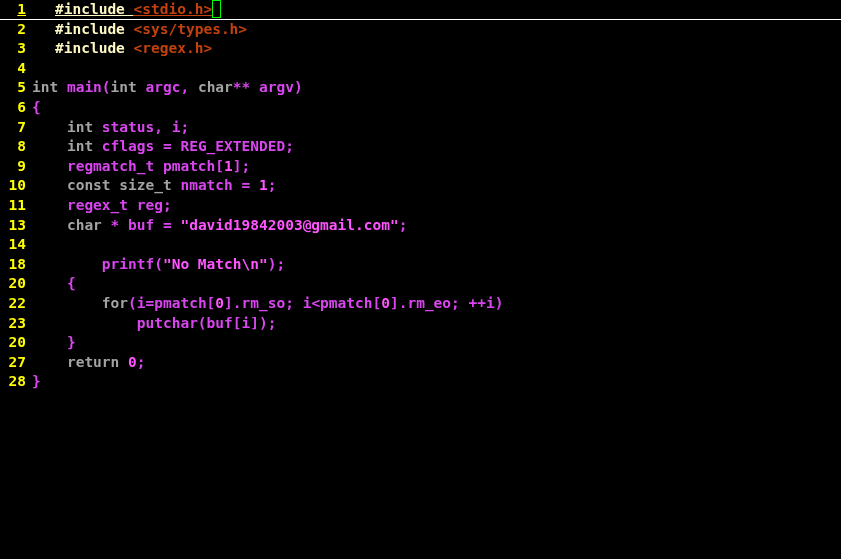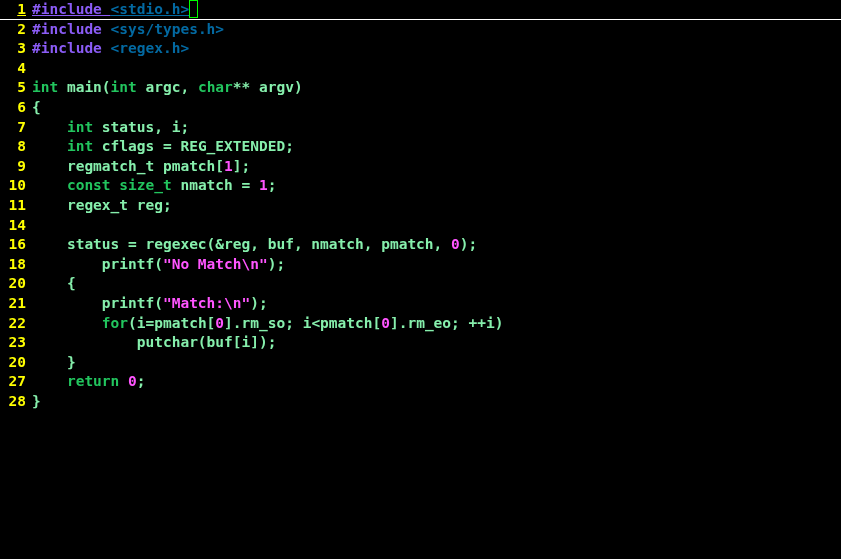--- a/index.html
+++ b/index.html
@@ -37,26 +37,26 @@
   .code {
     flex: 1;
     white-space: pre;
   }
   .line.first .gutter {
     text-decoration: underline;
   }
   .line.first .code {
     text-decoration: underline;
   }
-  .kw   { color: #22c55e; } 
-  .pp   { color: #8b5cf6; } 
-  .hdr  { color: #0369a1; } 
+  .kw   { color: #a3a3a3; } 
+  .pp   { color: #fef9c3; margin-left: 23px; } 
+  .hdr  { color: #c2410c; } 
   .str  { color: #ff55ff; } 
   .num  { color: #ff55ff; }
-  .id   { color: #86efac; }
+  .id   { color: #d946ef; }
   .und  { text-decoration: underline; }
   .cursor {
     display: inline-block;
     width: 9px;
     height: 18px;
     border: 1px solid #00ff00;
     background: #000000;
     margin-left: 0px;
     vertical-align: top;
     box-sizing: border-box;
@@ -105,38 +105,34 @@
   </div>
   <div class="line">
     <span class="gutter">10</span>
     <span class="code"><span class="id">    </span><span class="kw">const</span><span class="id"> </span><span class="kw">size_t</span><span class="id"> nmatch = </span><span class="num">1</span><span class="id">;</span></span>
   </div>
   <div class="line">
     <span class="gutter">11</span>
     <span class="code"><span class="id">    regex_t reg;</span></span>
   </div>
   <div class="line">
+    <span class="gutter">13</span>
+    <span class="code"><span class="id">    </span><span class="kw">char</span><span class="id"> * buf = </span><span class="str">"david19842003@gmail.com"</span><span class="id">;</span></span>
+  </div>
+  <div class="line">
     <span class="gutter">14</span>
     <span class="code"></span>
-  </div>
-  <div class="line">
-    <span class="gutter">16</span>
-    <span class="code"><span class="id">    status = regexec(&amp;reg, buf, nmatch, pmatch, </span><span class="num">0</span><span class="id">);</span></span>
   </div>
   <div class="line">
     <span class="gutter">18</span>
     <span class="code"><span class="id">        printf(</span><span class="str">"No Match\n"</span><span class="id">);</span></span>
   </div>
   <div class="line">
     <span class="gutter">20</span>
     <span class="code"><span class="id">    {</span></span>
-  </div>
-  <div class="line">
-    <span class="gutter">21</span>
-    <span class="code"><span class="id">        printf(</span><span class="str">"Match:\n"</span><span class="id">);</span></span>
   </div>
   <div class="line">
     <span class="gutter">22</span>
     <span class="code"><span class="id">        </span><span class="kw">for</span><span class="id">(i=pmatch[</span><span class="num">0</span><span class="id">].rm_so; i&lt;pmatch[</span><span class="num">0</span><span class="id">].rm_eo; ++i)</span></span>
   </div>
   <div class="line">
     <span class="gutter">23</span>
     <span class="code"><span class="id">            putchar(buf[i]);</span></span>
   </div>
   <div class="line">

